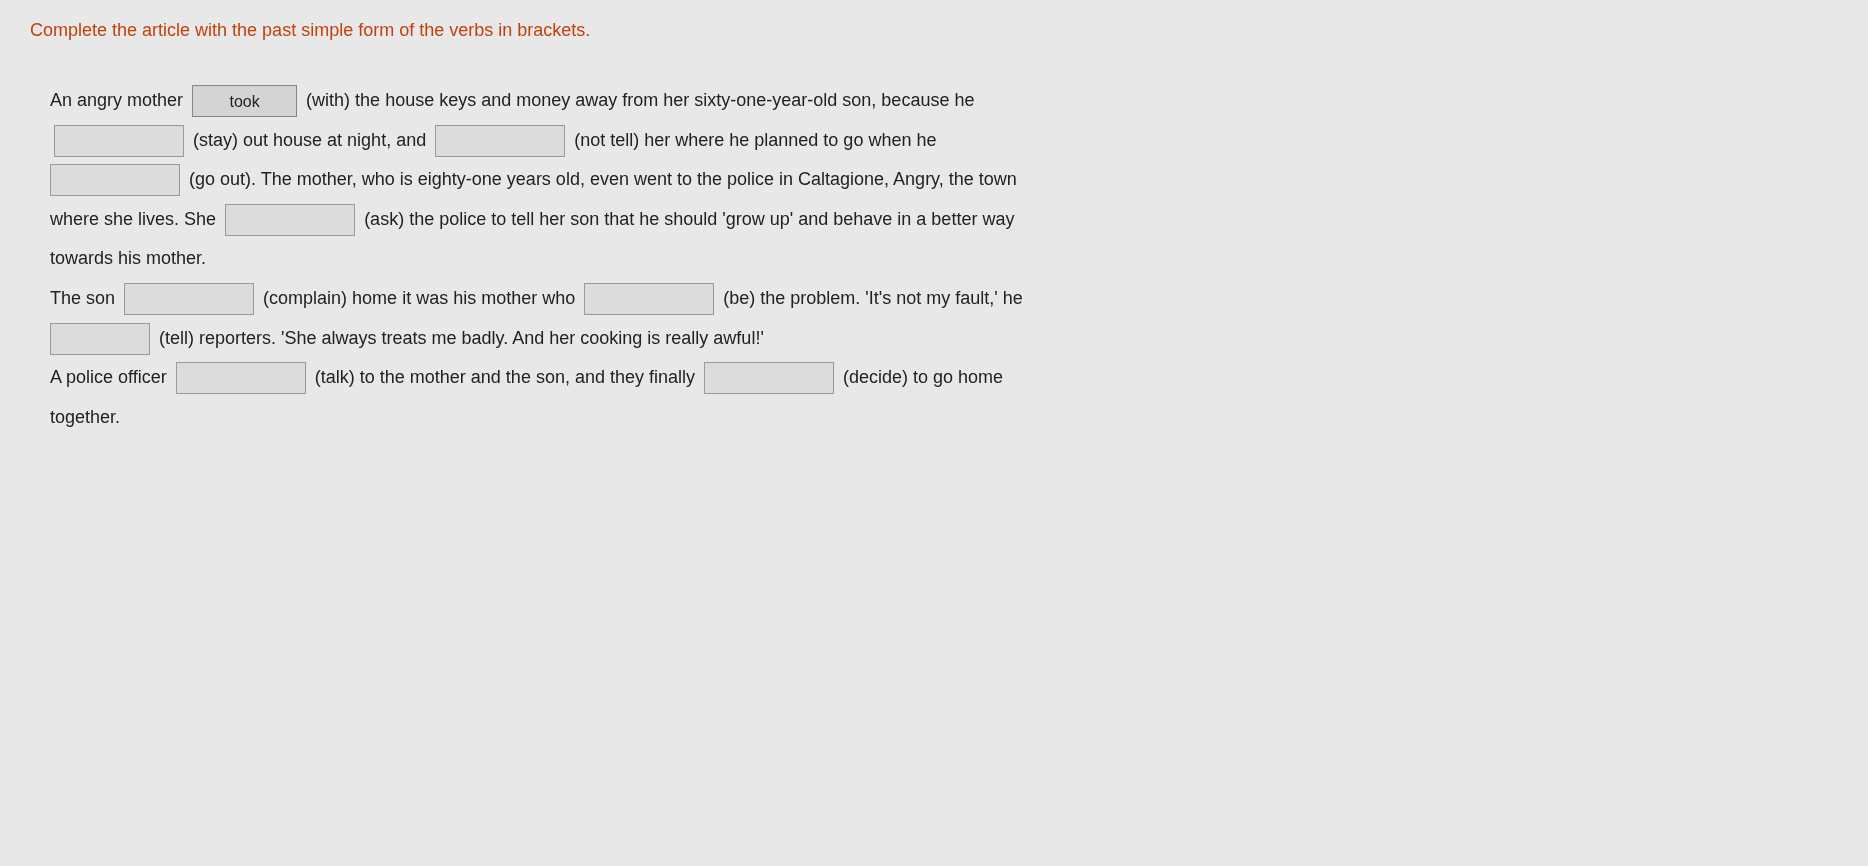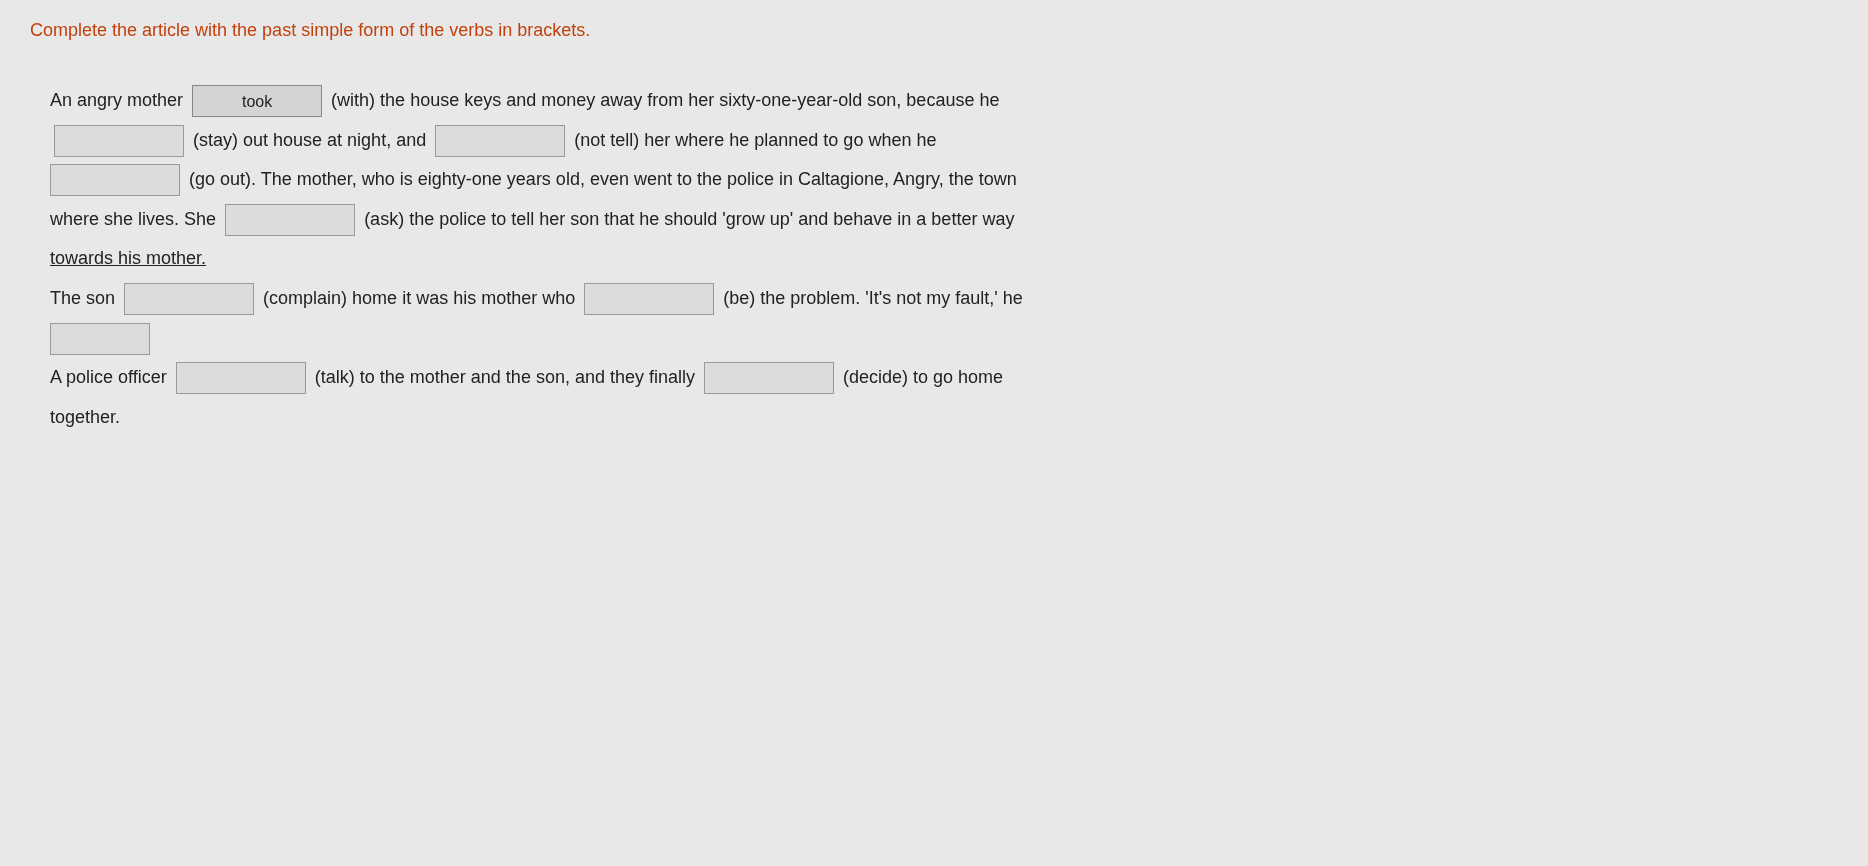--- a/index.html
+++ b/index.html
@@ -37,38 +37,37 @@
     }
 
     .article-body {
       font-size: 18px;
       line-height: 2.2;
       color: #222;
     }
 
     .answer-box {
       display: inline-block;
-      width: 130px;
+      width: 105px;
       height: 32px;
       border: 1px solid #999;
       background-color: #dcdcdc;
       vertical-align: middle;
       margin: 0 4px;
     }
 
     .answer-box.filled {
       background-color: #d4d4d4;
       font-size: 16px;
       text-align: center;
       line-height: 32px;
       border: 1px solid #888;
     }
 
     .underline {
-      text-decoration: underline;
       margin-top: 12px;
     }
   </style>
 </head>
 <body>
 
 <div class="instruction">Complete the article with the past simple form of the verbs in brackets.</div>
 
 <div class="article-container">
 
@@ -105,20 +104,21 @@
     
     <span>The son</span>
     <input class="answer-box" type="text" style="display: inline-block; vertical-align: middle; background: rgb(220, 220, 220); border: 1px solid rgb(153, 153, 153); height: 32px; width: 130px; margin: 0px 4px;">
     <span>(complain) home it was his mother who</span>
     <input class="answer-box" type="text" style="display: inline-block; vertical-align: middle; background: rgb(220, 220, 220); border: 1px solid rgb(153, 153, 153); height: 32px; width: 130px; margin: 0px 4px;">
     <span>(be) the problem. 'It's not my fault,' he</span>
     <br>
 
     
     <input class="answer-box" type="text" style="display: inline-block; vertical-align: middle; background: rgb(220, 220, 220); border: 1px solid rgb(153, 153, 153); height: 32px; width: 100px; margin: 0px 4px 0px 0px;">
+    <span>(tell) reporters. 'She always treats me badly. And her cooking is really awful!'</span>
     <br>
 
     
     <span>A police officer</span>
     <input class="answer-box" type="text" style="display: inline-block; vertical-align: middle; background: rgb(220, 220, 220); border: 1px solid rgb(153, 153, 153); height: 32px; width: 130px; margin: 0px 4px;">
     <span>(talk) to the mother and the son, and they finally</span>
     <input class="answer-box" type="text" style="display: inline-block; vertical-align: middle; background: rgb(220, 220, 220); border: 1px solid rgb(153, 153, 153); height: 32px; width: 130px; margin: 0px 4px;">
     <span>(decide) to go home</span>
     <br>
 

